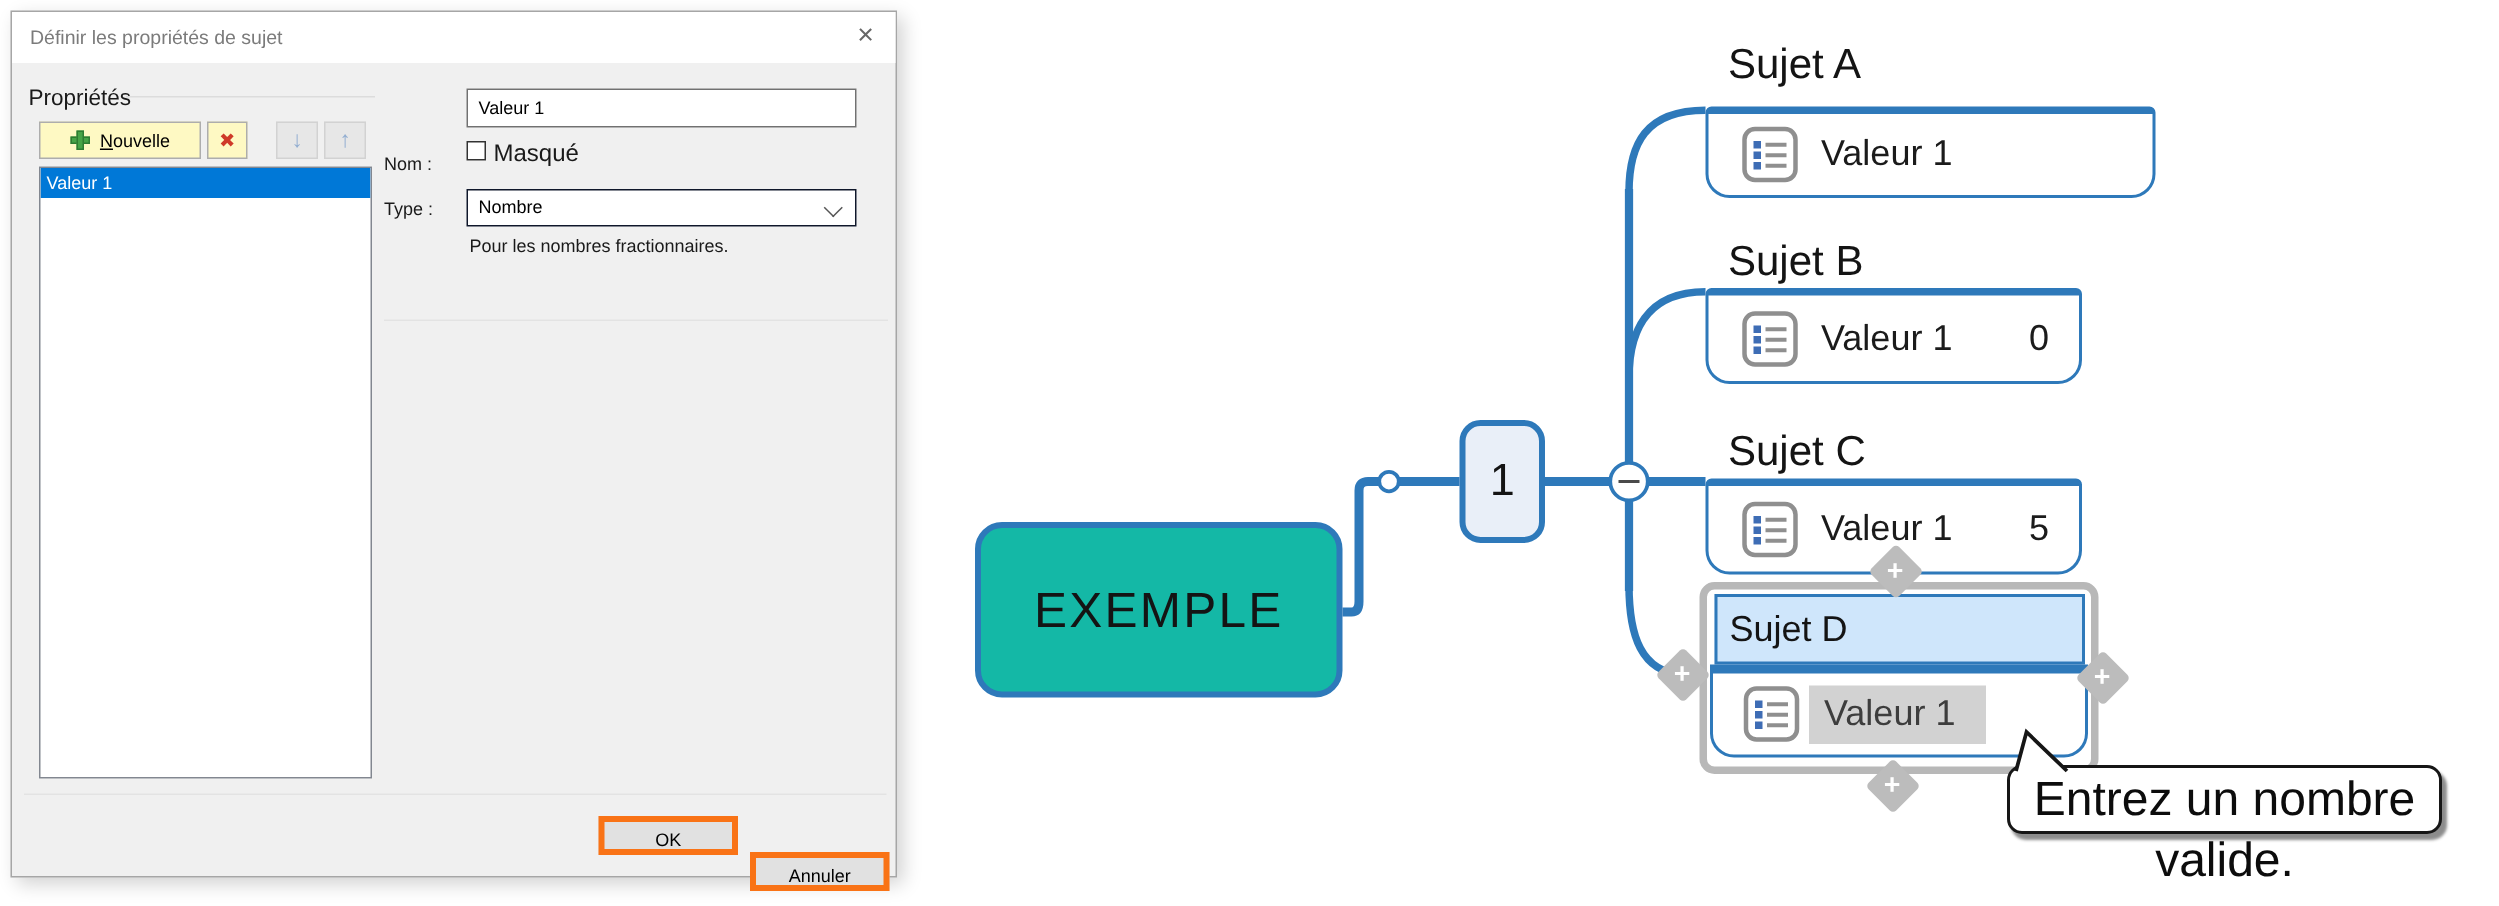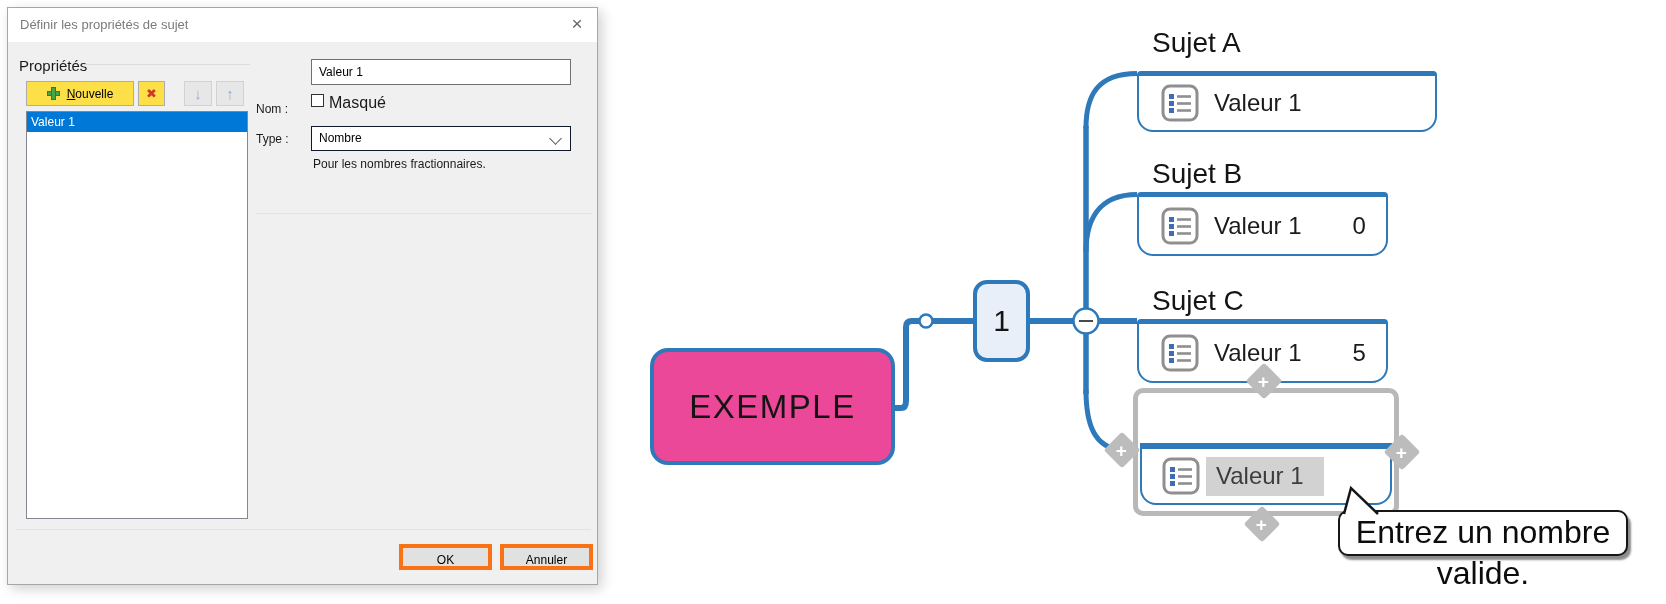--- a/index.html
+++ b/index.html
@@ -8,21 +8,21 @@
 
   
   .dialog{position:absolute;left:7px;top:7px;width:591px;height:578px;background:#f0f0f0;
           border:1px solid #a6a6a6;box-shadow:4px 4px 12px rgba(0,0,0,.18);box-sizing:border-box;}
   .titlebar{position:absolute;left:0;top:0;right:0;height:34px;background:#ffffff;}
   .title-text{position:absolute;left:12px;top:9px;font-size:13px;color:#7b7b7b;}
   .close-btn{position:absolute;right:8px;top:4px;width:24px;height:24px;text-align:center;
              line-height:24px;font-size:19px;color:#666;cursor:pointer;}
   .grp-label{position:absolute;left:11px;top:49px;font-size:15px;color:#1a1a1a;}
   .grp-line{position:absolute;left:76px;top:56px;width:166px;height:1px;background:#dcdcdc;}
-  .toolbtn{position:absolute;box-sizing:border-box;background:#fde047;border:1px solid #adadad;
+  .toolbtn{position:absolute;box-sizing:border-box;background:#fef9c3;border:1px solid #adadad;
            display:flex;align-items:center;justify-content:center;font-size:12px;color:#000;cursor:pointer;}
   .btn-new{left:18px;top:73px;width:108px;height:25px;gap:7px;}
   .fl-underline{display:inline-block;}
   .fl-underline::first-letter{text-decoration:underline;}
   .add-ico{position:relative;width:13px;height:13px;display:inline-block;}
   .add-ico::before{content:"";position:absolute;left:0;top:4px;width:13px;height:5px;background:#47a447;border:1px solid #2e7d32;box-sizing:border-box;}
   .add-ico::after{content:"";position:absolute;left:4px;top:0;width:5px;height:13px;background:#47a447;border:1px solid #2e7d32;box-sizing:border-box;}
   .btn-del{left:130px;top:73px;width:27px;height:25px;color:#cf3a28;font-weight:bold;font-size:13px;}
   .btn-arrow{top:73px;width:28px;height:25px;background:#e7e7e7;border-color:#d2d2d2;
              color:#93aed1;font-weight:bold;font-size:15px;cursor:default;}
@@ -37,25 +37,25 @@
   .chklabel{position:absolute;left:321px;top:86px;font-size:16px;color:#1a1a1a;}
   .combo{position:absolute;left:303px;top:118px;width:260px;height:25px;background:#fff;
          border:1px solid #0f172a;box-sizing:border-box;font-size:12px;line-height:23px;padding-left:7px;color:#000;cursor:pointer;}
   .combo-chev{position:absolute;right:10px;top:7px;width:8px;height:8px;border-right:1.6px solid #555;
               border-bottom:1.6px solid #555;transform:rotate(45deg);}
   .hint{position:absolute;left:305px;top:149px;font-size:12px;color:#1a1a1a;}
   .sep-right{position:absolute;left:248px;top:205px;width:336px;height:1px;background:#e3e3e3;}
   .sep-bottom{position:absolute;left:8px;top:521px;width:575px;height:1px;background:#e3e3e3;}
   .dlg-btn{position:absolute;top:536px;width:93px;height:26px;background:#e1e1e1;border:4px solid #f97316;
            box-sizing:border-box;font-size:12px;text-align:center;line-height:24px;color:#000;cursor:pointer;}
-  .btn-ok{left:391px;} .btn-cancel{left:492px;}
+  .btn-ok{left:391px;} .btn-cancel{left:492px;margin-top:24px;}
 
   
   .mapsvg{position:absolute;left:0;top:0;pointer-events:none;}
-  .central{position:absolute;left:650px;top:348px;width:245px;height:117px;background:#ec4899;
+  .central{position:absolute;left:650px;top:348px;width:245px;height:117px;background:#14b8a6;
            border:4px solid #2e79ba;border-radius:18px;box-sizing:border-box;display:flex;
            align-items:center;justify-content:center;font-size:33px;letter-spacing:1.5px;color:#141414;cursor:pointer;}
   .counter{position:absolute;left:973px;top:280px;width:57px;height:82px;background:#e9eff8;
            border:4px solid #2e79ba;border-radius:14px;box-sizing:border-box;display:flex;
            align-items:center;justify-content:center;font-size:30px;color:#141414;cursor:pointer;}
   .topic-label{position:absolute;font-size:28px;color:#141414;cursor:pointer;}
   .prop-box{position:absolute;background:#fff;border:2px solid #2e79ba;border-top-width:5px;
             border-radius:4px 4px 16px 16px;box-sizing:border-box;display:flex;align-items:center;
             padding-left:22px;gap:15px;cursor:pointer;}
   .prop-text{font-size:24px;color:#1b1b1b;white-space:nowrap;}
@@ -151,20 +151,23 @@
         <rect x="8" y="24" width="5" height="5" fill="#3e6db5"></rect>
       <line x1="16" y1="12.5" x2="30" y2="12.5" stroke="#8f8f8f" stroke-width="2.6"></line>
       <line x1="16" y1="19.5" x2="30" y2="19.5" stroke="#8f8f8f" stroke-width="2.6"></line>
       <line x1="16" y1="26.5" x2="30" y2="26.5" stroke="#8f8f8f" stroke-width="2.6"></line>
     </svg>
     <span class="prop-text">Valeur 1</span>
     <span class="prop-val">5</span>
   </div>
 
   <div class="sel-frame"></div>
+  <div class="edit-box">
+    <span>Sujet D</span>
+  </div>
   <div class="prop-box-d">
     <svg class="licon" width="38" height="38" viewBox="0 0 38 38">
       <rect x="2" y="2" width="34" height="34" rx="7" fill="#fff" stroke="#8f8f8f" stroke-width="3"></rect>
       <rect x="8" y="10" width="5" height="5" fill="#3e6db5"></rect>
         <rect x="8" y="17" width="5" height="5" fill="#3e6db5"></rect>
         <rect x="8" y="24" width="5" height="5" fill="#3e6db5"></rect>
       <line x1="16" y1="12.5" x2="30" y2="12.5" stroke="#8f8f8f" stroke-width="2.6"></line>
       <line x1="16" y1="19.5" x2="30" y2="19.5" stroke="#8f8f8f" stroke-width="2.6"></line>
       <line x1="16" y1="26.5" x2="30" y2="26.5" stroke="#8f8f8f" stroke-width="2.6"></line>
     </svg>

